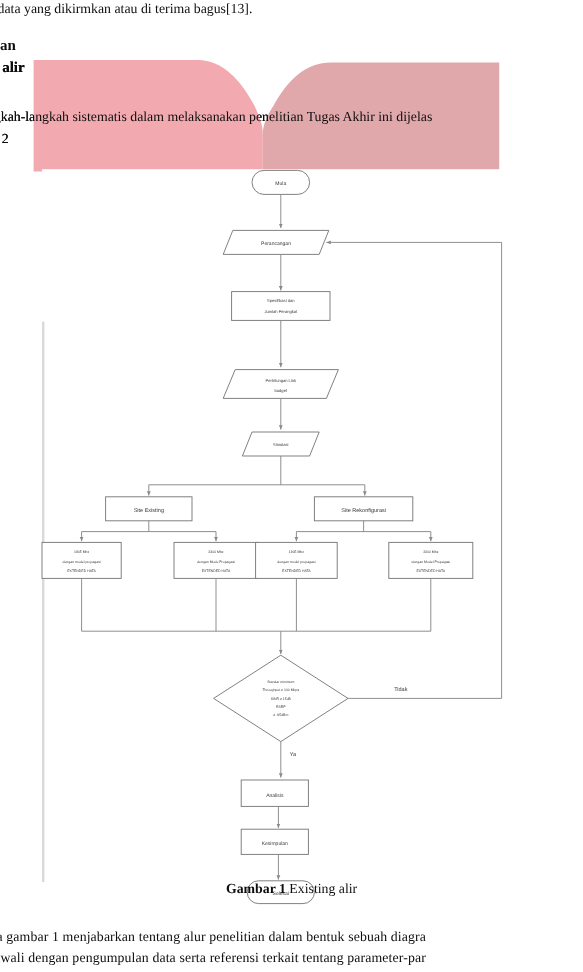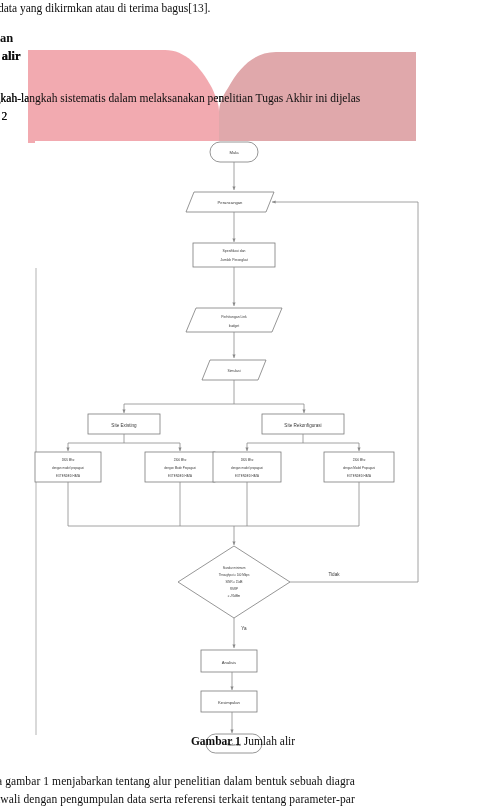--- a/index.html
+++ b/index.html
@@ -212,19 +212,19 @@
     </g>
     <line class="ln" x1="232" y1="712" x2="232" y2="733" marker-end="url(#ah)"></line>
 
     <g>
       <rect class="nodefill" x="206" y="734" width="56" height="19" rx="9.5" ry="9.5"></rect>
       <text class="lbl" x="234" y="746">Selesai</text>
     </g>
   </svg>
 
   <div class="caption">
-    <b>Gambar 1</b><span> Jumlah alir</span>
+    <b>Gambar 1</b><span> Existing alir</span>
   </div>
 
   <div class="doc-line" id="txt-b1">ada gambar 1 menjabarkan tentang alur penelitian dalam bentuk sebuah diagra</div>
   <div class="doc-line" id="txt-b2">diawali dengan pengumpulan data serta referensi terkait tentang parameter-par</div>
 
 </div>
 
 </body></html>

